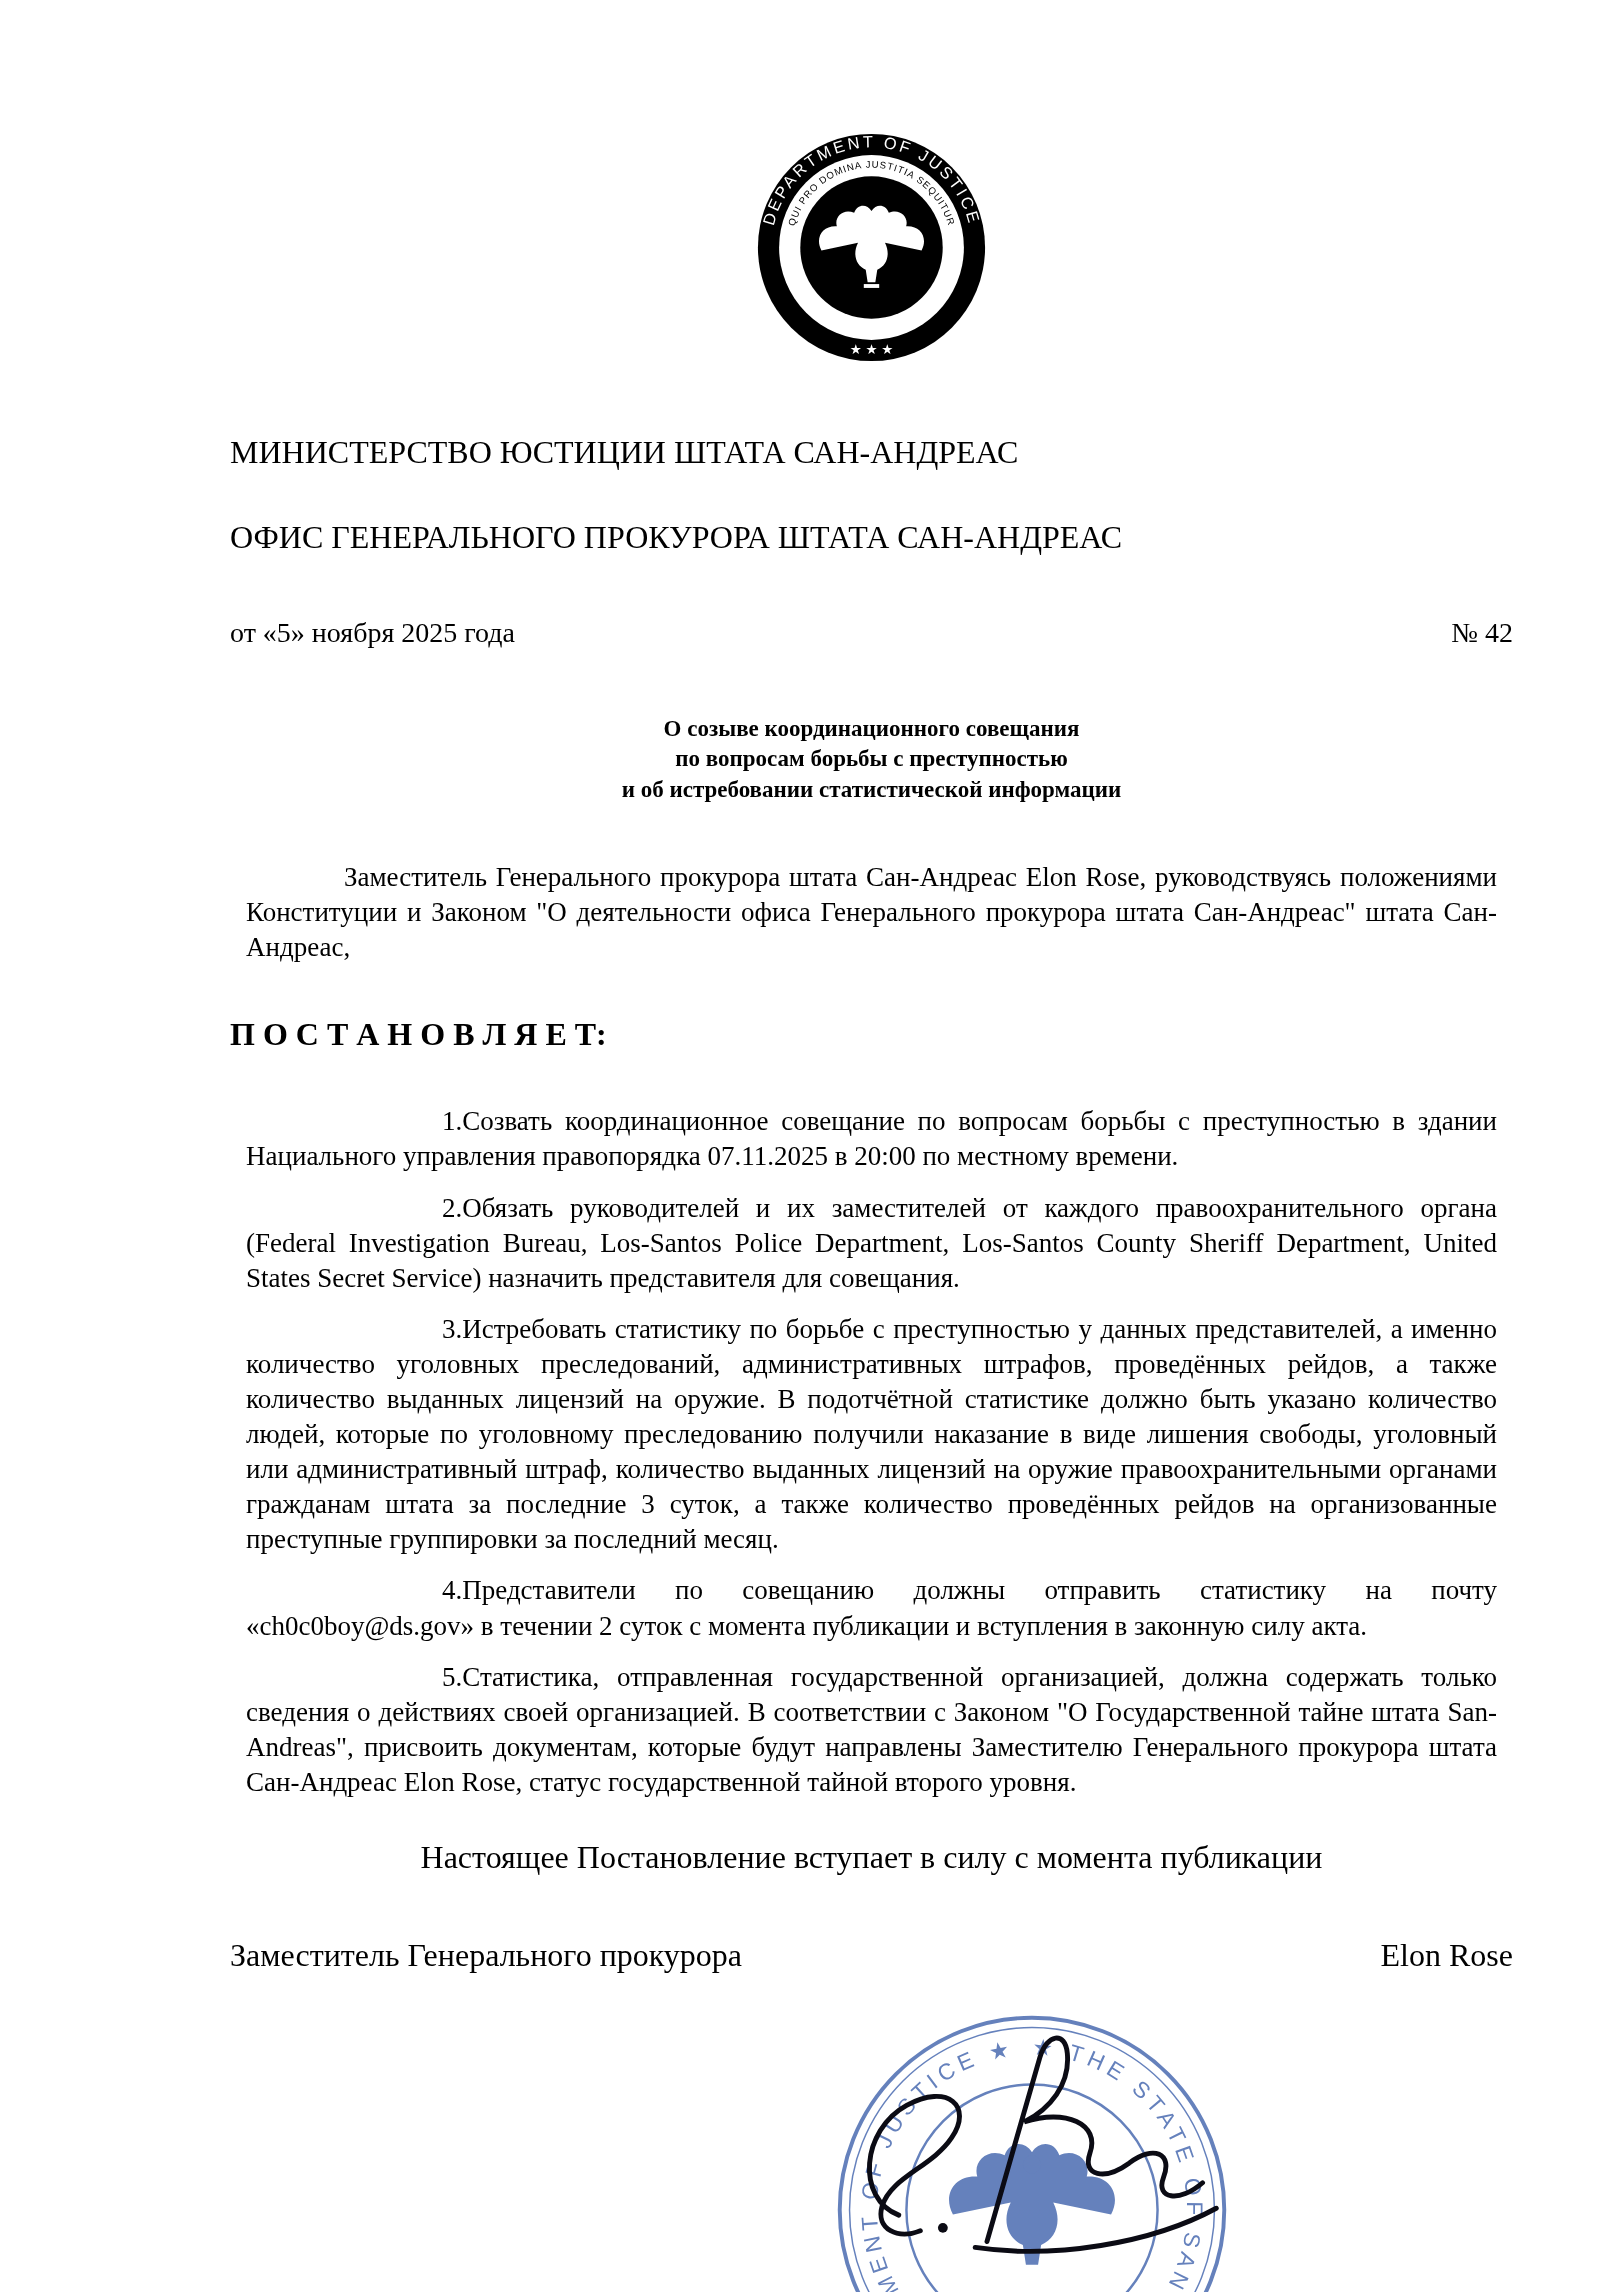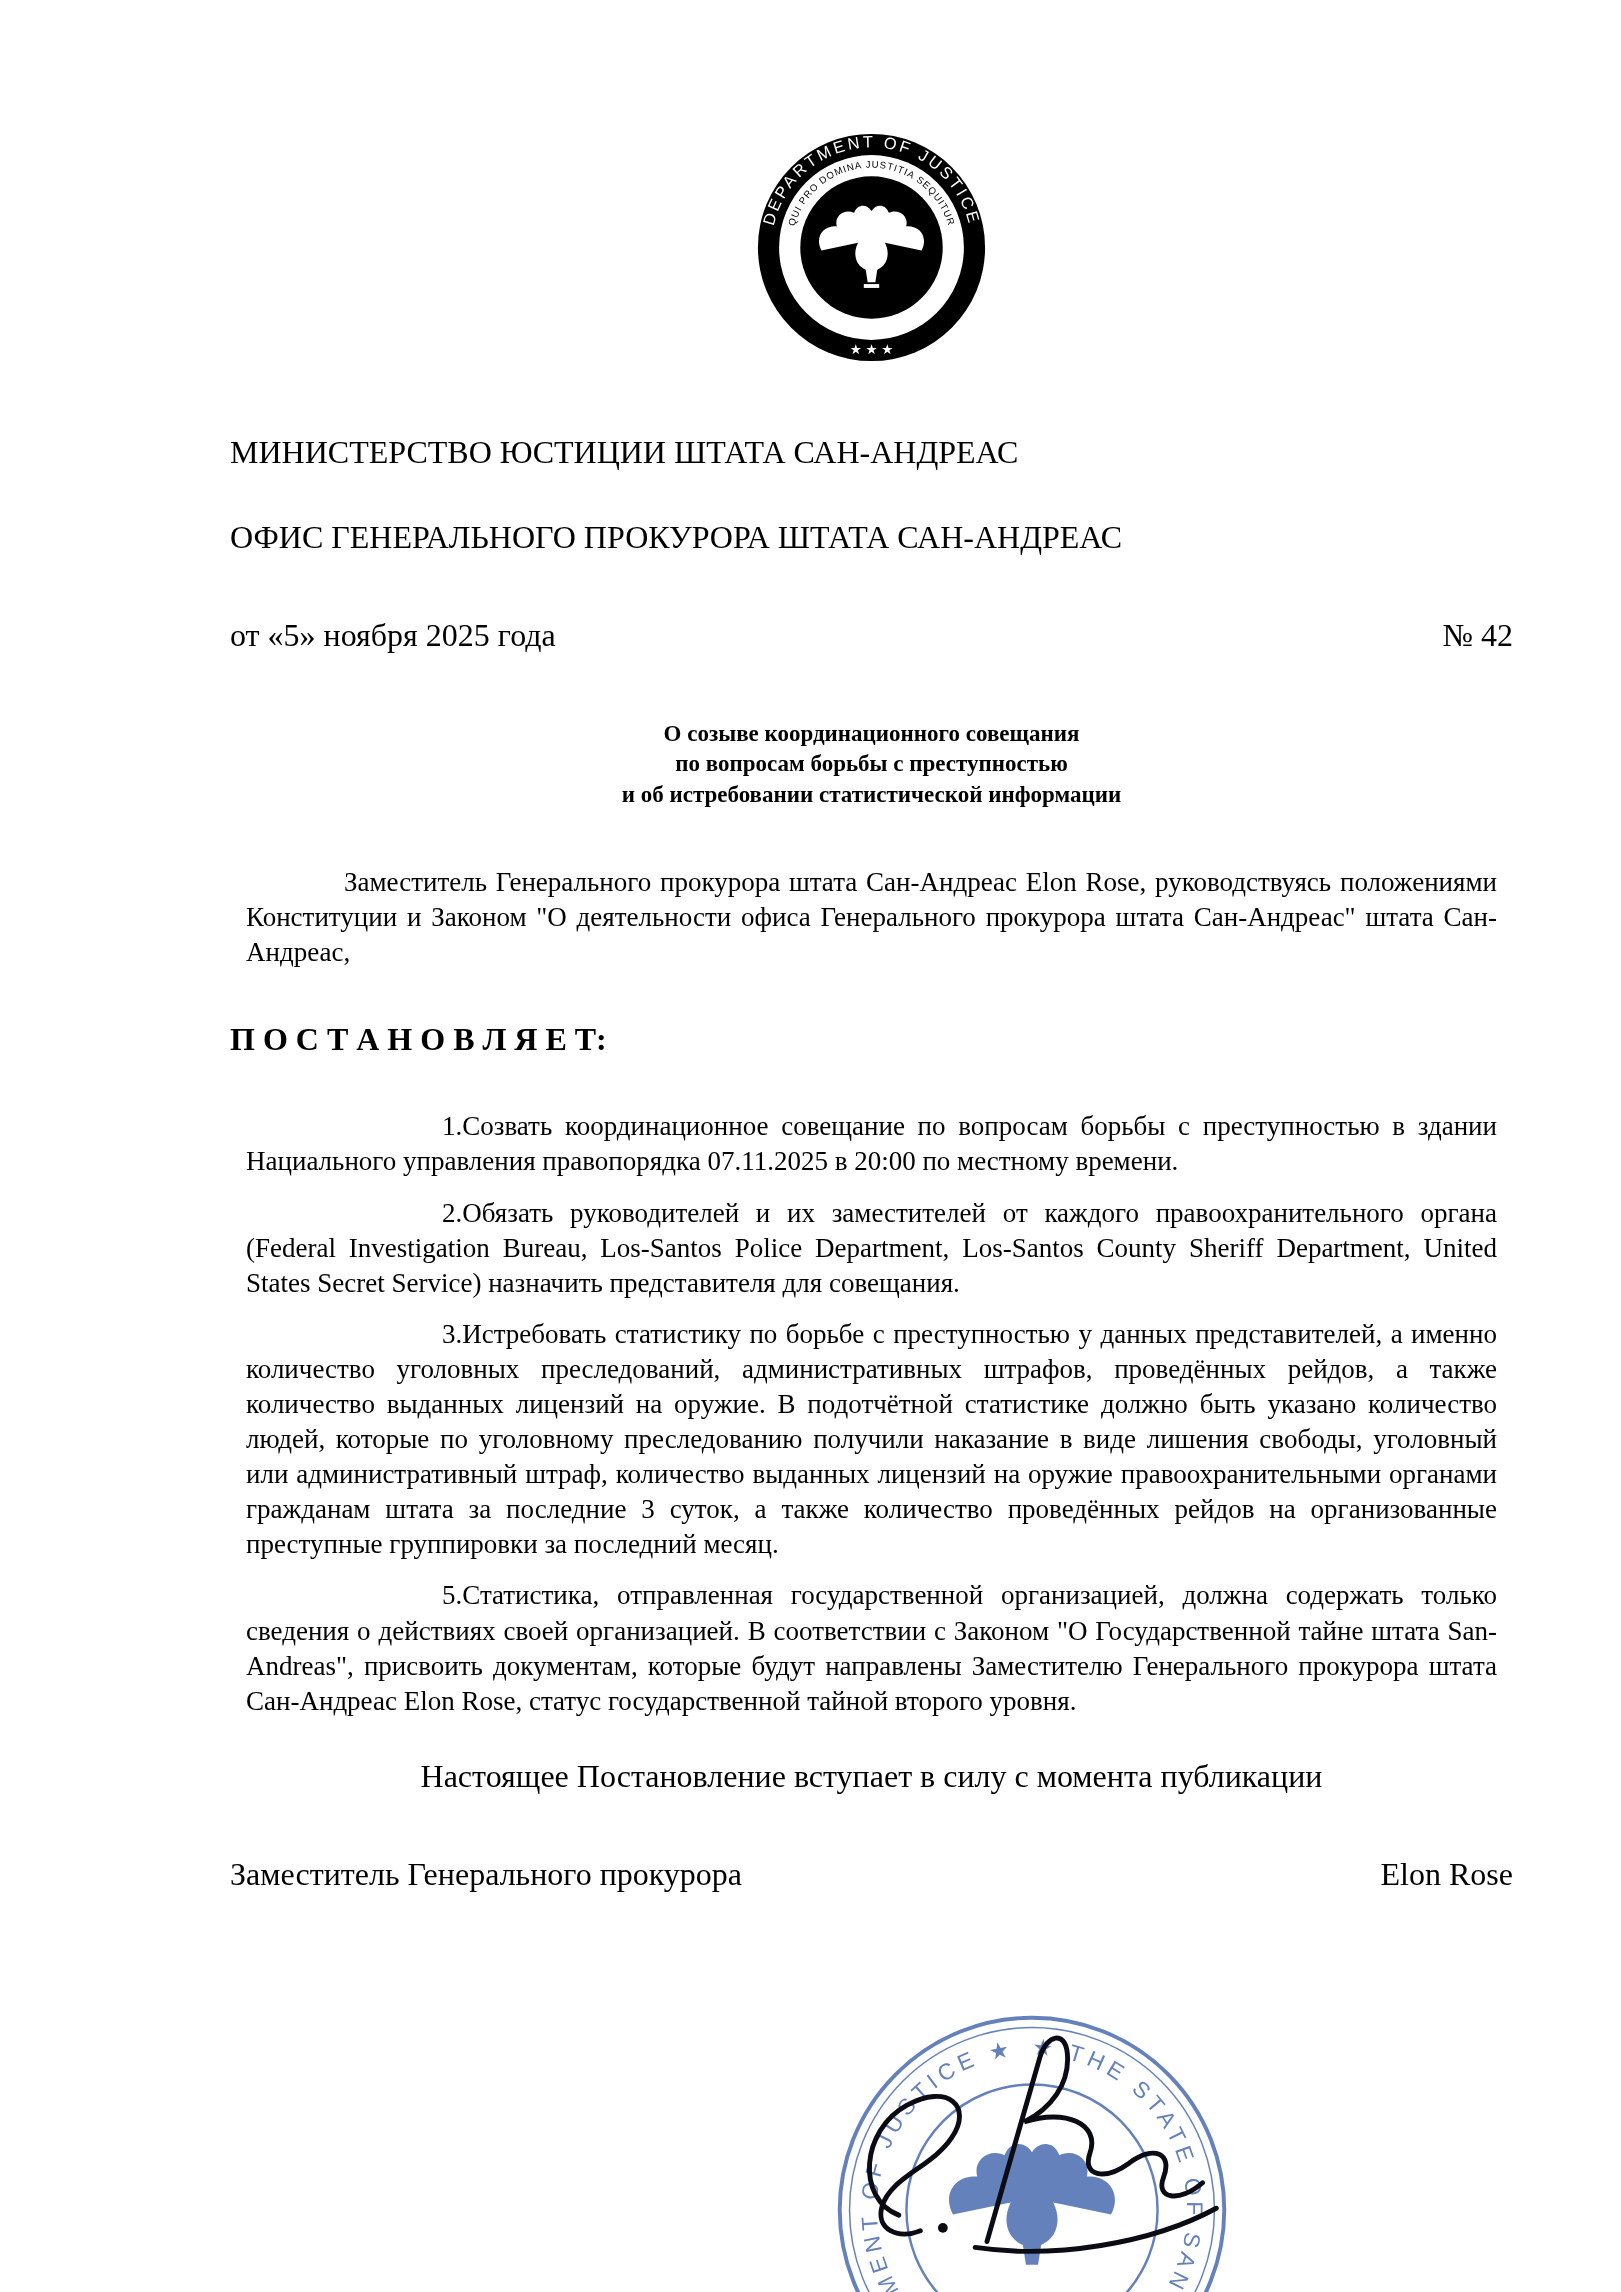--- a/index.html
+++ b/index.html
@@ -16,21 +16,21 @@
     width: 1621px; height: 2293px;
     padding: 132px 108px 0 230px;
   }
   .seal-wrap { text-align: center; }
   .center-line { text-align: left; font-size: 32px; }
   .ministry { margin-top: 67px; }
   .office   { margin-top: 48px; }
   .doctype  { margin-top: 57px; font-weight: bold; }
   .date-row {
     display: flex; justify-content: space-between;
-    margin-top: 61px; font-size: 32px;
+    margin-top: 61px; font-size: 28px;
   }
   .title-block {
     margin-top: 65px; text-align: center;
     font-weight: bold; font-size: 23px; line-height: 1.32;
   }
   .para {
     margin: 16px; font-size: 27px; line-height: 1.3;
     text-align: justify;
   }
   .preamble { margin-top: 55px; text-indent: 98px; }
@@ -105,20 +105,23 @@
     <p class="para item">
       <span class="item-num">1.</span><span>Созвать координационное совещание по вопросам борьбы с преступностью в здании Нациального управления правопорядка 07.11.2025 в 20:00 по местному времени.</span>
     </p>
     <p class="para item">
       <span class="item-num">2.</span><span>Обязать руководителей и их заместителей от каждого правоохранительного органа (Federal Investigation Bureau, Los-Santos Police Department, Los-Santos County Sheriff Department, United States Secret Service) назначить представителя для совещания.</span>
     </p>
     <p class="para item">
       <span class="item-num">3.</span><span>Истребовать статистику по борьбе с преступностью у данных представителей, а именно количество уголовных преследований, административных штрафов, проведённых рейдов, а также количество выданных лицензий на оружие. В подотчётной статистике должно быть указано количество людей, которые по уголовному преследованию получили наказание в виде лишения свободы, уголовный или административный штраф, количество выданных лицензий на оружие правоохранительными органами гражданам штата за последние 3 суток, а также количество проведённых рейдов на организованные преступные группировки за последний месяц.</span>
     </p>
     <p class="para item">
+      <span class="item-num">4.</span><span>Представители по совещанию должны отправить статистику на почту «ch0c0boy@ds.gov» в течении 2 суток с момента публикации и вступления в законную силу акта.</span>
+    </p>
+    <p class="para item">
       <span class="item-num">5.</span><span>Статистика, отправленная государственной организацией, должна содержать только сведения о действиях своей организацией. В соответствии с Законом "О Государственной тайне штата San-Andreas", присвоить документам, которые будут направлены Заместителю Генерального прокурора штата Сан-Андреас Elon Rose, статус государственной тайной второго уровня.</span>
     </p>
   </div>
 
   <div class="effective-line">Настоящее Постановление вступает в силу с момента публикации</div>
 
   <div class="sign-row">
     <span>Заместитель Генерального прокурора</span>
     <span>Elon Rose</span>
   </div>

